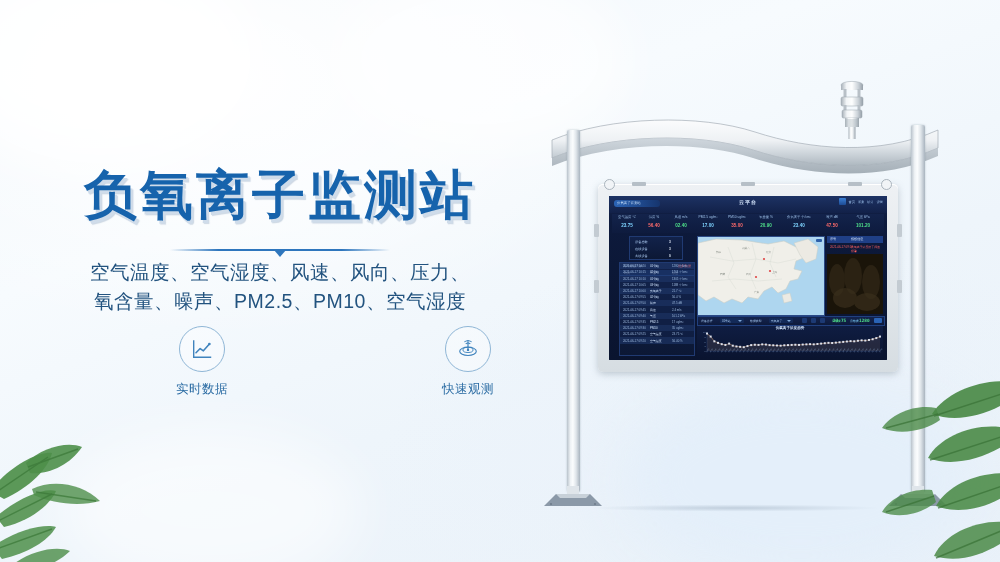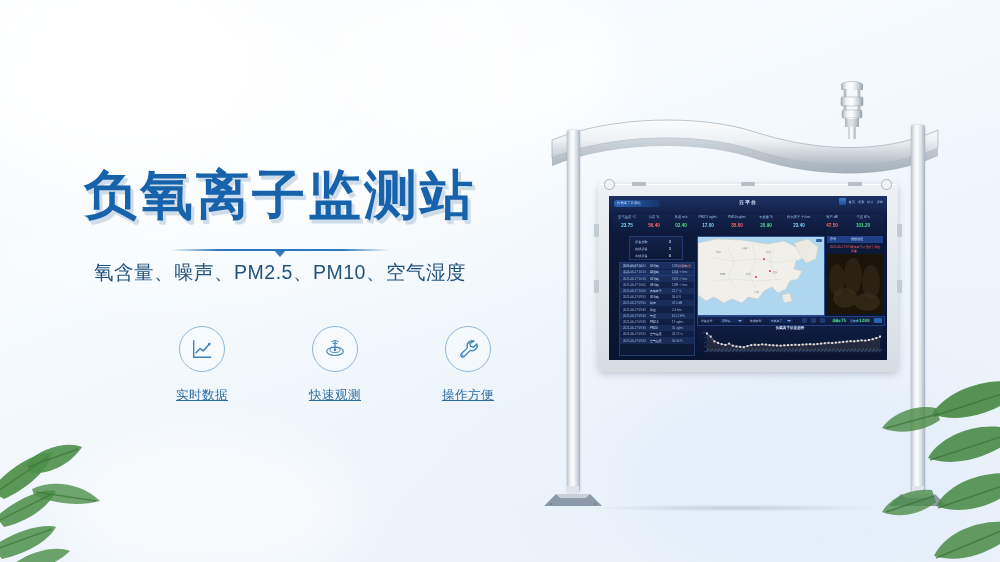--- a/index.html
+++ b/index.html
@@ -40,21 +40,21 @@
   .sub{position:absolute;left:0;top:258px;width:560px;text-align:center;
        font-size:19.5px;color:#22537f;line-height:29px;letter-spacing:.5px;white-space:nowrap;}
 
   .features{position:absolute;left:170px;top:326px;width:330px;display:flex;
             justify-content:space-between;}
   .feat{width:64px;text-align:center;}
   .feat .ring{width:44px;height:44px;border-radius:50%;border:1.6px solid #8fb6d6;
               margin:0 auto;display:flex;align-items:center;justify-content:center;
               background:rgba(255,255,255,.35);}
   .feat .ring svg{display:block;}
-  .feat .flabel{margin-top:15px;font-size:12.5px;color:#2a6ba3;white-space:nowrap;letter-spacing:.5px;text-decoration:underline;}
+  .feat .flabel{margin-top:9px;font-size:12.5px;color:#2a6ba3;white-space:nowrap;letter-spacing:.5px;}
 
   
   .station{position:absolute;left:520px;top:0;width:480px;height:562px;}
 
   .post{position:absolute;border-radius:2px;
         background:linear-gradient(90deg,#b9c3cc 0%,#eef2f5 26%,#fbfdfe 45%,#dfe5ea 70%,#a9b4bf 100%);
         box-shadow:0 0 2px rgba(120,135,150,.5);}
   .post-left{left:47px;top:130px;width:13px;height:362px;}
   .post-right{left:391px;top:125px;width:14px;height:367px;}
 
@@ -172,20 +172,21 @@
 
 
     <div class="headline">负氧离子监测站</div>
 
     <div class="divider">
       <div class="bar"></div>
       <div class="tri"></div>
     </div>
 
     <div class="sub">
+      <div>空气温度、空气湿度、风速、风向、压力、</div>
       <div>氧含量、噪声、PM2.5、PM10、空气湿度</div>
     </div>
 
     <div class="features">
 
       <div class="feat">
         <div class="ring">
           <span>
             <svg viewBox="0 0 26 26" width="24" height="24">
               <path d="M4 3.5 L4 22 L23 22" fill="none" stroke="#3f83bd" stroke-width="1.5"></path>
@@ -207,32 +208,20 @@
               <path d="M10.5 7.5 a4 4 0 0 1 5 0" fill="none" stroke="#3f83bd" stroke-width="1.1"></path>
               <path d="M9 5.2 a6.5 6.5 0 0 1 8 0" fill="none" stroke="#3f83bd" stroke-width="1"></path>
               <circle cx="13" cy="14" r="1.3" fill="#3f83bd"></circle>
             </svg>
           </span>
         </div>
         <div class="flabel">快速观测</div>
       </div>
 
 
-      <div class="feat">
-        <div class="ring">
-          <span>
-            <svg viewBox="0 0 26 26" width="24" height="24">
-              <path d="M19.5 4.5 a5.4 5.4 0 0 0-7 7 L5.5 18.5 a2.2 2.2 0 0 0 3 3 L15.5 14.5
-                       a5.4 5.4 0 0 0 7-7 L19 11 L15.8 10 L15 6.9 Z" fill="none" stroke="#3f83bd" stroke-width="1.5" stroke-linejoin="round"></path>
-              <circle cx="7.2" cy="19.8" r="0.9" fill="#3f83bd"></circle>
-            </svg>
-          </span>
-        </div>
-        <div class="flabel">操作方便</div>
-      </div>
 
     </div>
   </div>
 
   <div class="shadow-ground"></div>
 
   <div class="station">
 
     <div class="sensor">
       <svg viewBox="0 0 44 62" width="44" height="62">

